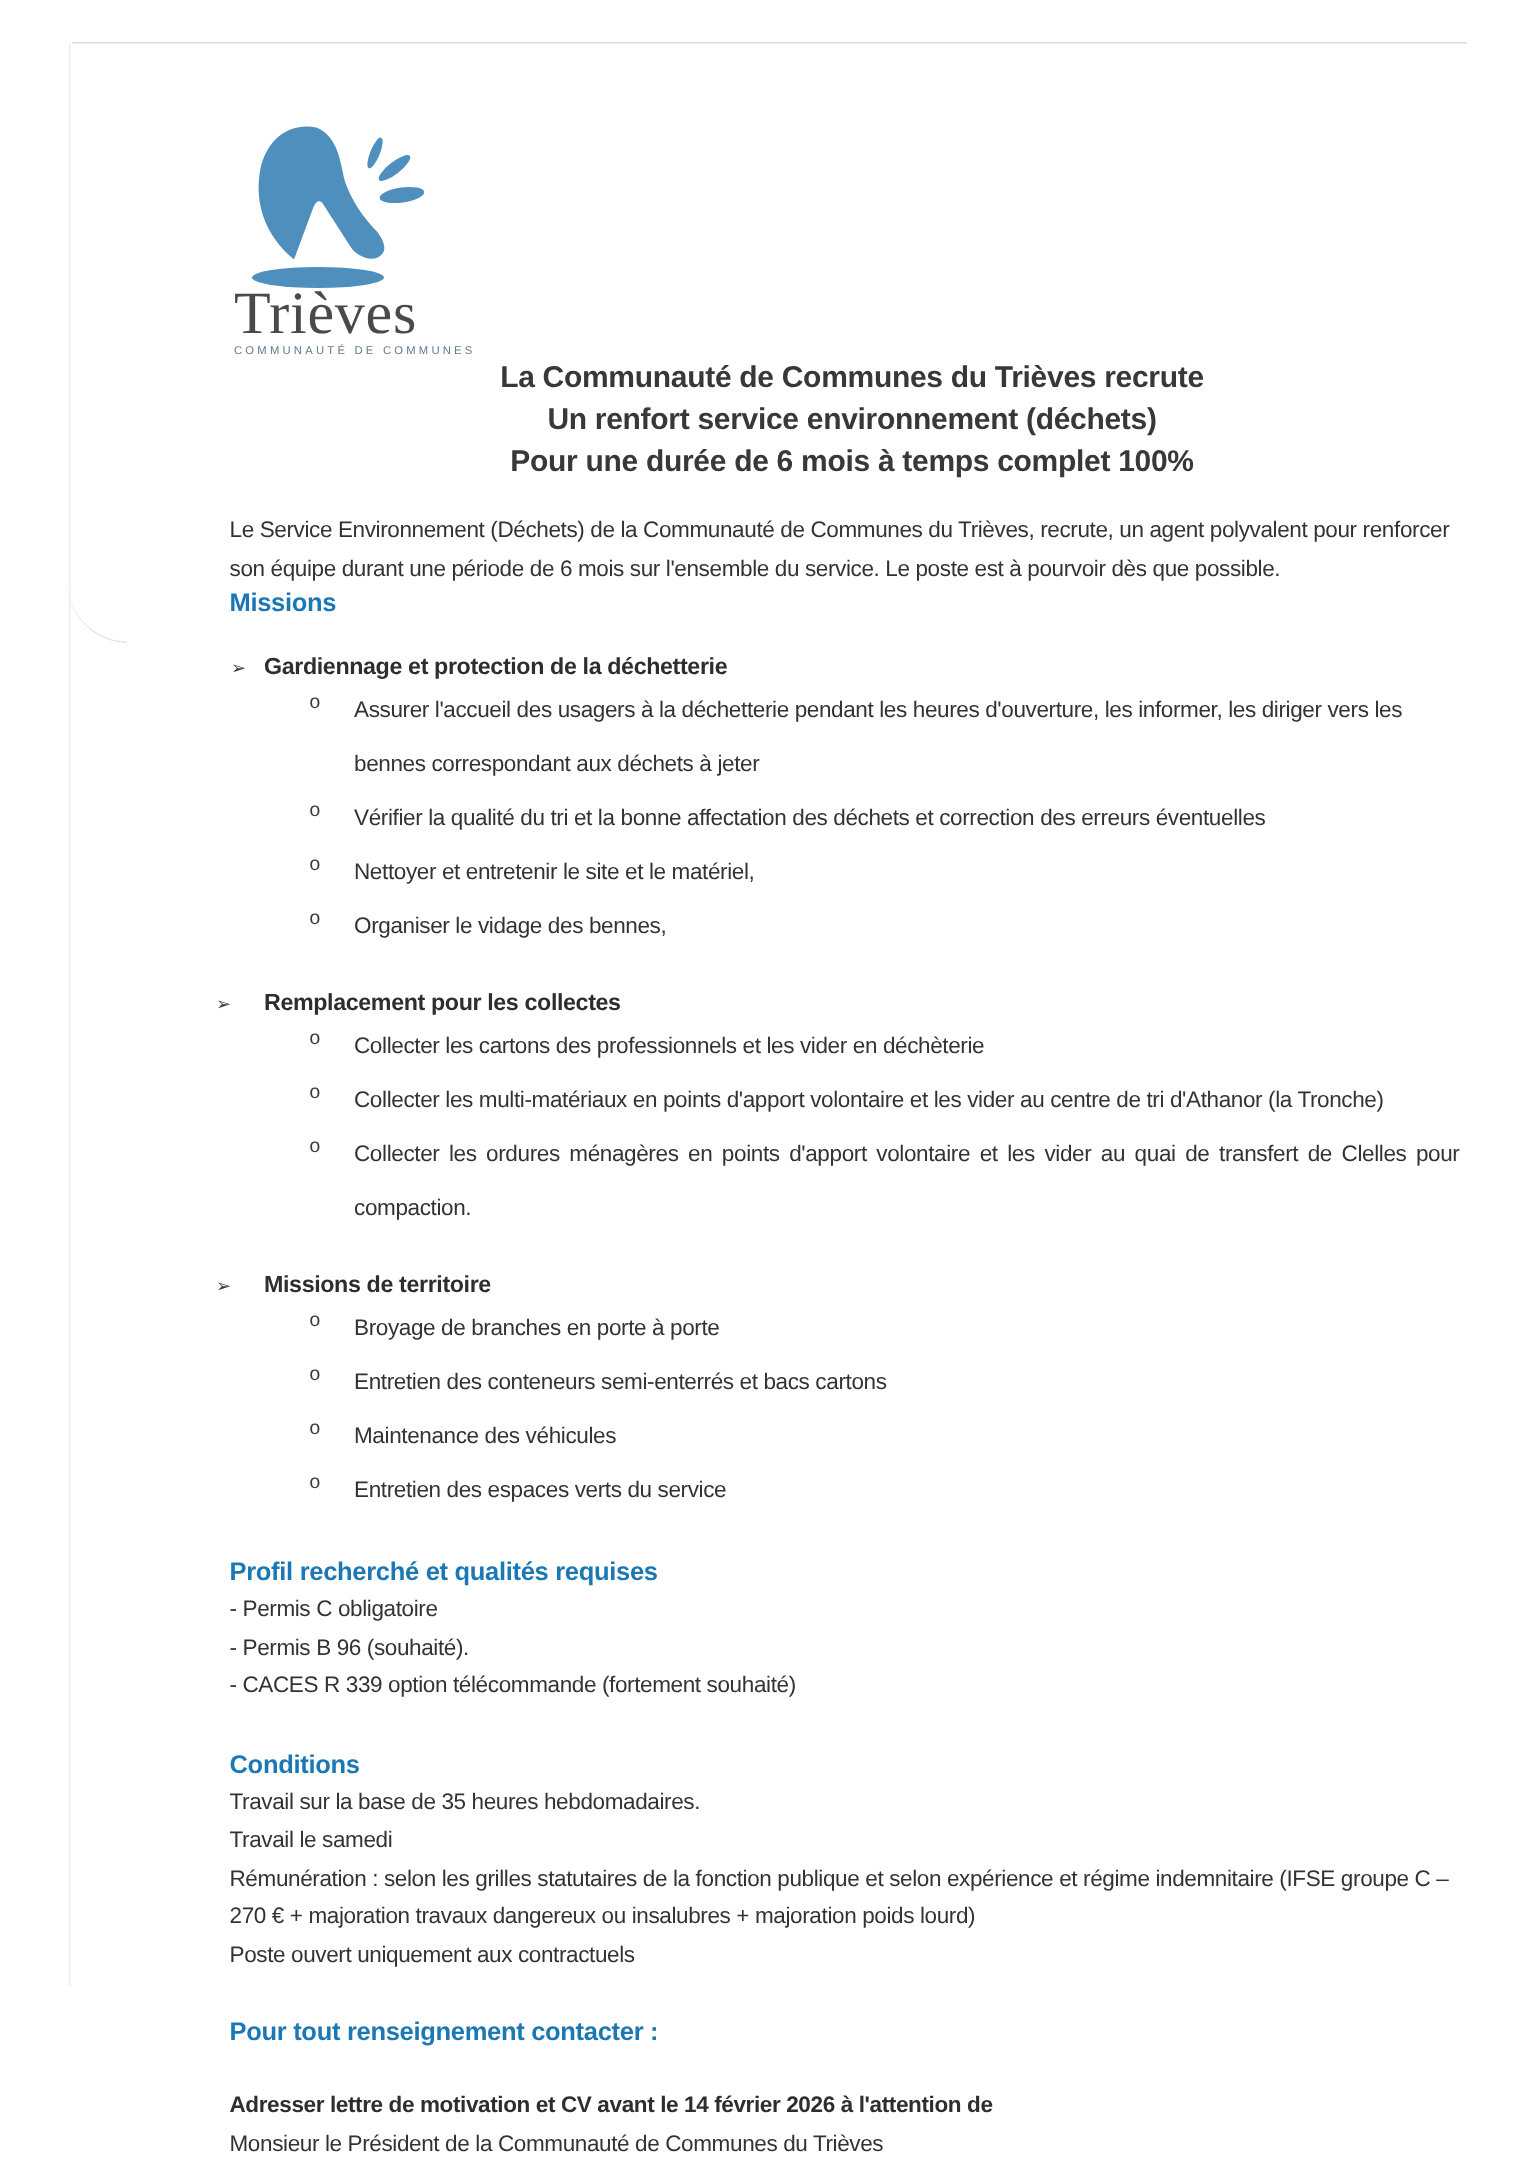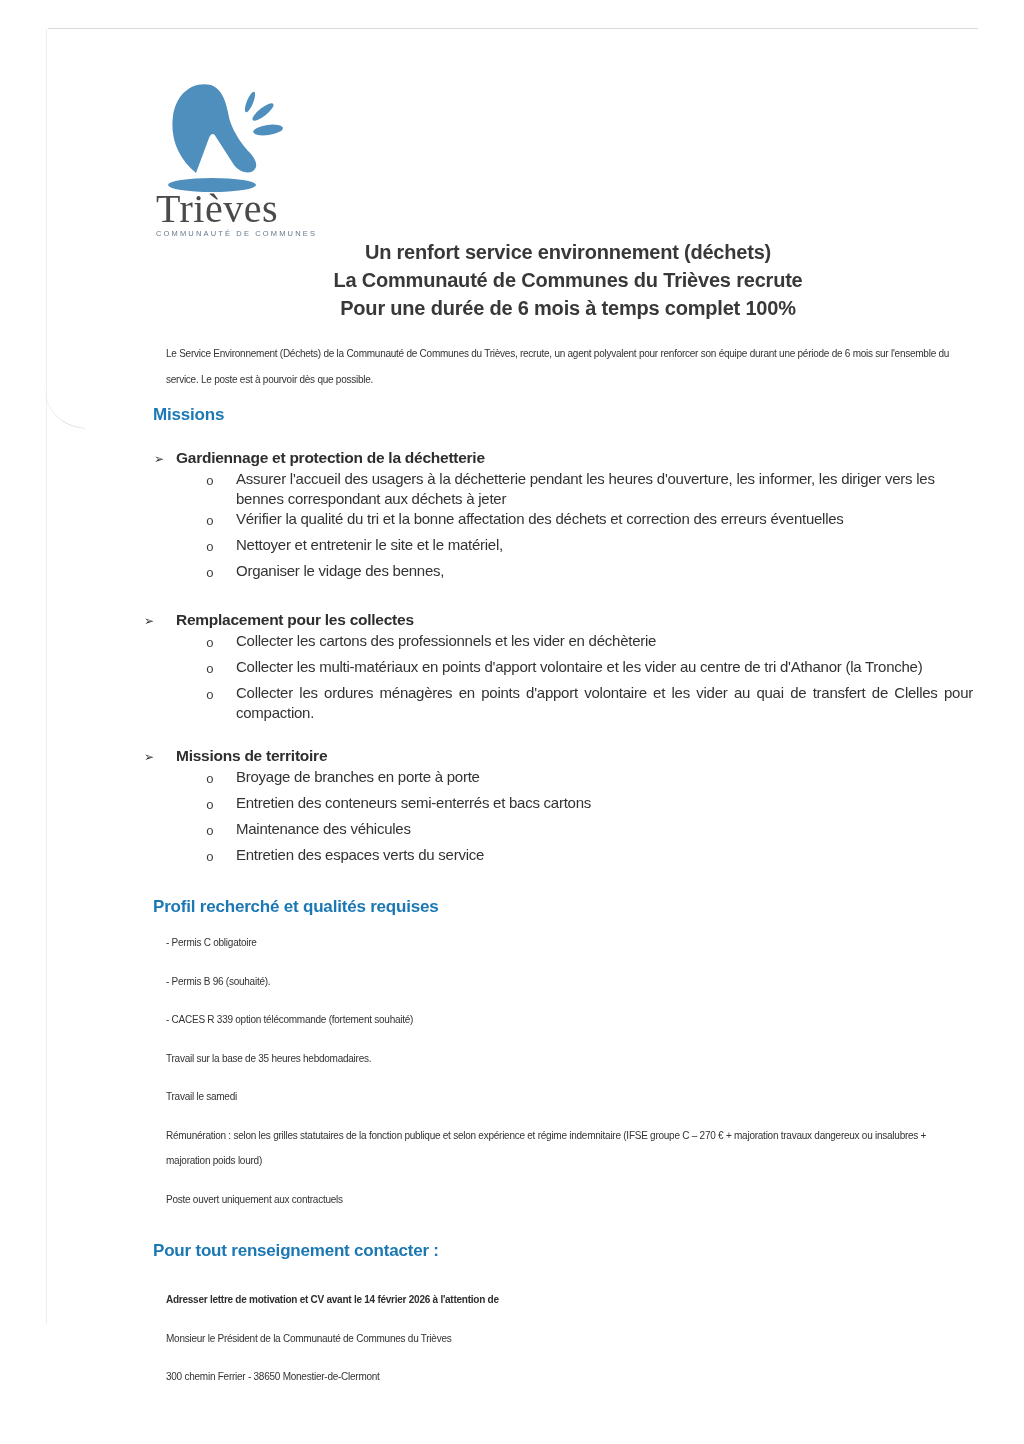--- a/index.html
+++ b/index.html
@@ -22,41 +22,41 @@
     color:#4a4a4a; letter-spacing:0.5px; margin-top:-5px;
   }
   .logo-sub {
     font-size:7.5px; letter-spacing:2.15px; color:#64788c; margin-top:1px; white-space:nowrap;
   }
 
   
   .content { position:absolute; left:117px; top:238px; width:820px; letter-spacing:-0.25px; }
   .title-block { text-align:center; margin:0 0 0 10px; font-size:20px; font-weight:bold;
                  line-height:28px; color:#383838; letter-spacing:-0.2px; }
-  p, .line { margin:13px; font-size:10px; line-height:25.5px; color:#333333; }
+  p, .line { margin:0; font-size:15px; line-height:25.5px; color:#333333; }
   .intro { margin-top:19px; }
 
   .blue-heading { font-size:17px; font-weight:bold; color:var(--accent,#1b78b5);
                   margin:0; letter-spacing:-0.2px; }
   .h-missions  { }
   .h-profil    { margin-top:26px; }
   .h-conditions{ margin-top:30px; }
   .h-contact   { margin-top:29px; }
 
   .group-title { display:flex; align-items:baseline; margin:24px 0 2px -9px;
                  font-size:15.5px; font-weight:bold; color:#2e2e2e; }
   .arrow-marker { width:32px; flex:none; font-family:"DejaVu Sans", sans-serif;
                   font-size:12px; font-weight:normal; color:#3a3a3a; }
   .group-title.first { margin-left:1px; }
   .group-title.first .arrow-marker { width:22px; }
 
   .sub-item { display:flex; margin-left:53px; }
   .circle-marker { width:30px; flex:none; font-family:"Liberation Mono", monospace;
                    font-size:13px; line-height:26px; color:#3a3a3a; }
-  .sub-text { flex:1; font-size:15px; line-height:20px; }
+  .sub-text { flex:1; font-size:15px; line-height:36px; }
   .sub-text.justify { text-align:justify; }
 
   .plain-list { margin-top:2px; }
   .apply-block { margin-top:26px; }
   .apply-bold { font-weight:bold; color:#2e2e2e; }
 </style>
 </head>
 <body>
 
 <div class="page">
@@ -75,22 +75,22 @@
         <ellipse cx="56" cy="102" rx="44" ry="7"></ellipse>
       </g>
     </svg>
     <div class="logo-wordmark">Trièves</div>
     <div class="logo-sub">COMMUNAUTÉ DE COMMUNES</div>
   </header>
 
   <main class="content">
 
     <div class="title-block">
+      <div>La Communauté de Communes du Trièves recrute</div>
       <div>Un renfort service environnement (déchets)</div>
-      <div>La Communauté de Communes du Trièves recrute</div>
       <div>Pour une durée de 6 mois à temps complet 100%</div>
     </div>
 
     <p class="intro">Le Service Environnement (Déchets) de la Communauté de Communes du Trièves, recrute, un agent polyvalent pour renforcer son équipe durant une période de 6 mois sur l'ensemble du service. Le poste est à pourvoir dès que possible.</p>
 
     <h2 class="blue-heading h-missions">Missions</h2>
 
     <div class="group-title first">
       <span class="arrow-marker">➢</span>
       <span>Gardiennage et protection de la déchetterie</span>
@@ -150,20 +150,21 @@
       <span class="sub-text">Entretien des espaces verts du service</span>
     </div>
 
     <h2 class="blue-heading h-profil">Profil recherché et qualités requises</h2>
     <div class="plain-list">
       <p class="line">- Permis C obligatoire</p>
       <p class="line">- Permis B 96 (souhaité).</p>
       <p class="line">- CACES R 339 option télécommande (fortement souhaité)</p>
     </div>
 
+    <h2 class="blue-heading h-conditions">Conditions</h2>
     <div class="plain-list">
       <p class="line">Travail sur la base de 35 heures hebdomadaires.</p>
       <p class="line">Travail le samedi</p>
       <p class="line">Rémunération : selon les grilles statutaires de la fonction publique et selon expérience et régime indemnitaire (IFSE groupe C – 270 € + majoration travaux dangereux ou insalubres + majoration poids lourd)</p>
       <p class="line">Poste ouvert uniquement aux contractuels</p>
     </div>
 
     <h2 class="blue-heading h-contact">Pour tout renseignement contacter :</h2>
 
     <div class="apply-block">

